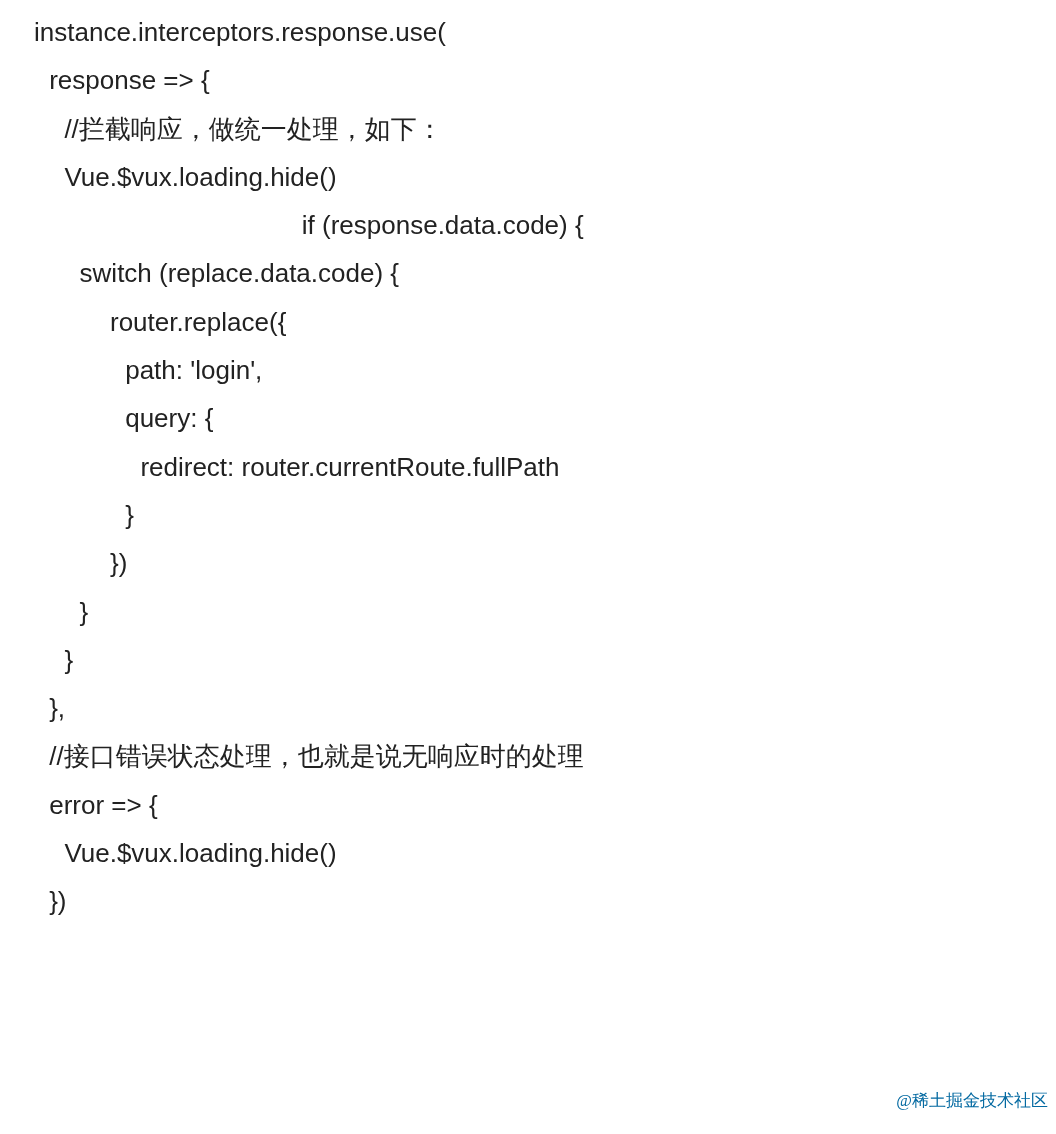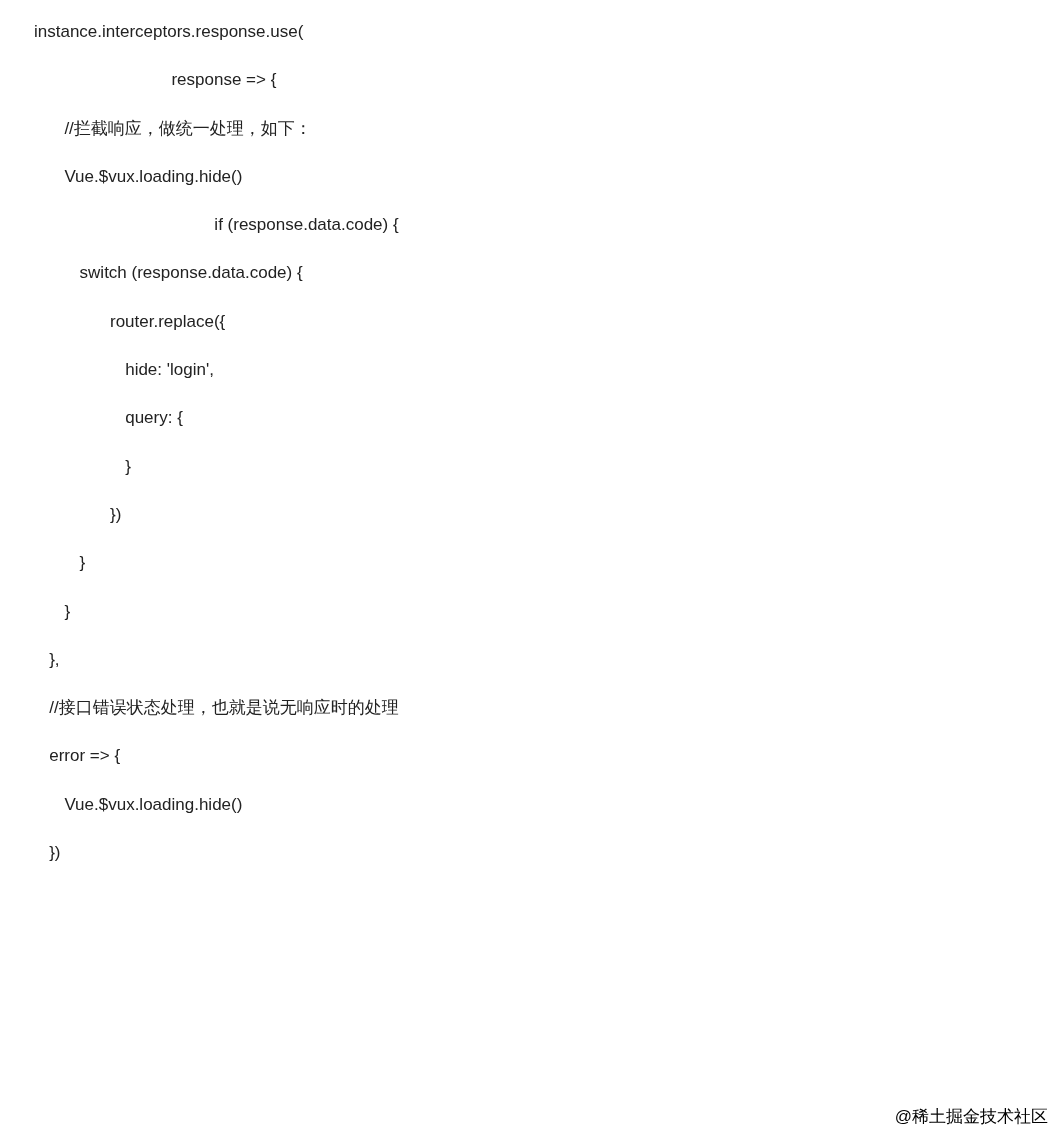--- a/index.html
+++ b/index.html
@@ -1,40 +1,41 @@
 <!DOCTYPE html>
 <html><head>
 <meta charset="utf-8">
 <style>
   html, body { margin: 0; padding: 0; background: #ffffff; }
   body { width: 1056px; height: 1134px; position: relative; overflow: hidden; }
   .code { position: absolute; left: 34px; top: 8px; }
   .line {
     font-family: "Liberation Sans", "DejaVu Sans", sans-serif;
-    font-size: 17px; color: #222222; height: 48.3px; line-height: 48.3px;
+    font-size: 26px; color: #222222; height: 48.3px; line-height: 48.3px;
     white-space: pre;
   }
   .wm {
-    position: absolute; right: 8px; bottom: 6px;
-    font-family: Liberation Sans, sans-serif; font-size: 17px; color: #000000;
+    position: absolute; right: 8px; bottom: 22px;
+    font-family: Liberation Serif, serif; font-size: 17px; color: #0369a1;
   }
 </style>
 </head>
 <body>
 
 <div class="code" id="code">
     <div class="line" style="padding-left: 0px;">instance.interceptors.response.use(</div>
-    <div class="line" style="padding-left: 15.2px; text-align: center;">response =&gt; {</div>
+    <div class="line" style="padding-left: 15.2px;">response =&gt; {</div>
     <div class="line" style="padding-left: 30.4px;">//拦截响应，做统一处理，如下：</div>
     <div class="line" style="padding-left: 30.4px;">Vue.$vux.loading.hide()</div>
     <div class="line" style="padding-left: 30.4px; text-align: right;">if (response.data.code) {</div>
-    <div class="line" style="padding-left: 45.6px;">switch (response.data.code) {</div>
+    <div class="line" style="padding-left: 45.6px;">switch (replace.data.code) {</div>
     <div class="line" style="padding-left: 76px;">router.replace({</div>
-    <div class="line" style="padding-left: 91.2px;">hide: 'login',</div>
+    <div class="line" style="padding-left: 91.2px;">path: 'login',</div>
     <div class="line" style="padding-left: 91.2px;">query: {</div>
+    <div class="line" style="padding-left: 106.4px;">redirect: router.currentRoute.fullPath</div>
     <div class="line" style="padding-left: 91.2px;">}</div>
     <div class="line" style="padding-left: 76px;">})</div>
     <div class="line" style="padding-left: 45.6px;">}</div>
     <div class="line" style="padding-left: 30.4px;">}</div>
     <div class="line" style="padding-left: 15.2px;">},</div>
     <div class="line" style="padding-left: 15.2px;">//接口错误状态处理，也就是说无响应时的处理</div>
     <div class="line" style="padding-left: 15.2px;">error =&gt; {</div>
     <div class="line" style="padding-left: 30.4px;">Vue.$vux.loading.hide()</div>
     <div class="line" style="padding-left: 15.2px;">})</div>
   </div>

